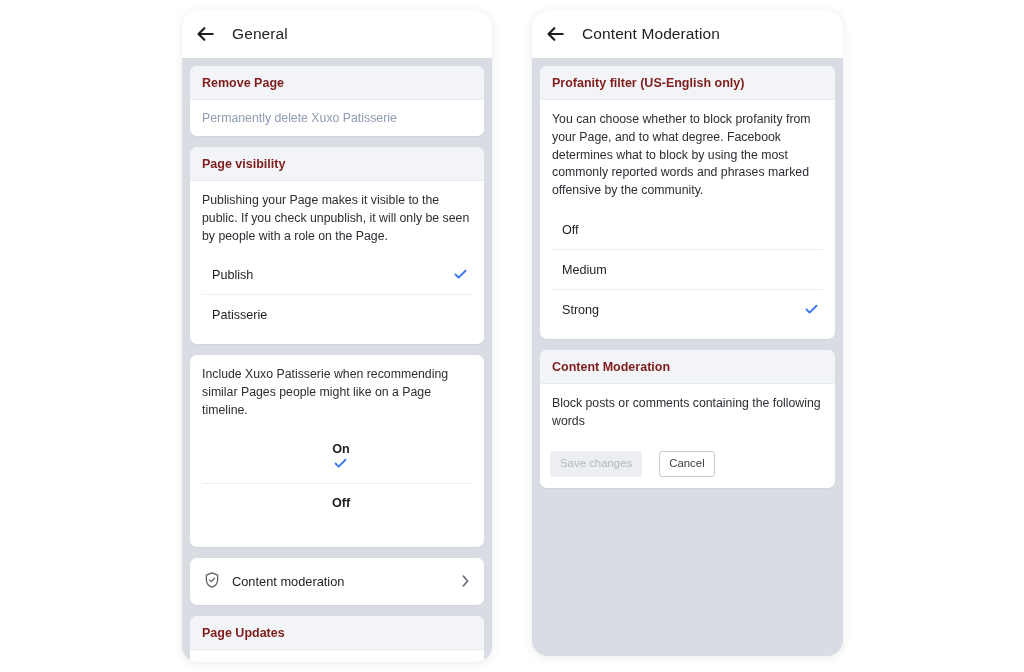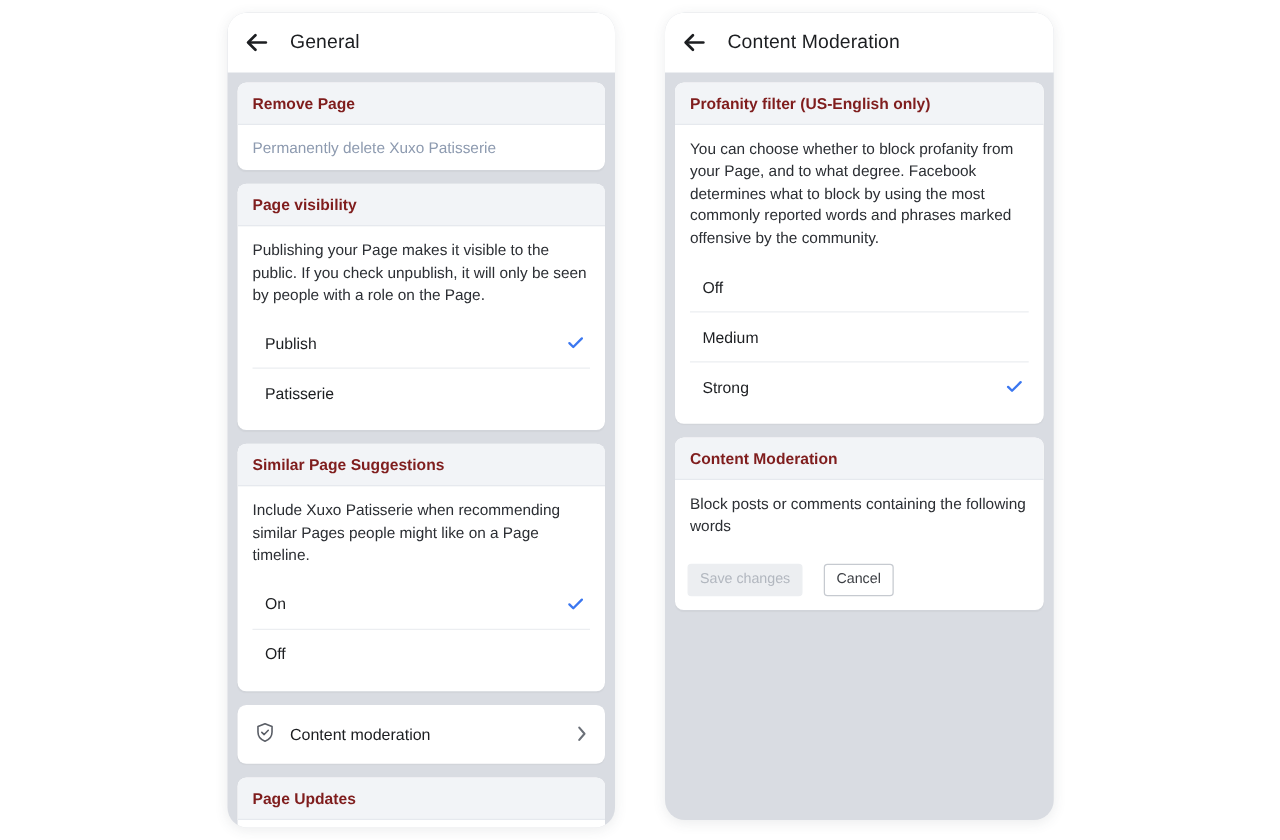--- a/index.html
+++ b/index.html
@@ -73,21 +73,21 @@
   .opt {
     display: flex;
     align-items: center;
     justify-content: space-between;
     padding: 12px 2px 12px 10px;
     font-size: 12.6px;
     color: #1c1e21;
     border-top: 1px solid #eceef1;
   }
   .opt.first { border-top: none; }
-  .opt.bold { font-weight: normal; }
+  .opt.bold { font-weight: bold; flex-direction: column; }
   .check { width: 15px; height: 15px; color: #3b77f0; flex: none; margin-right: 2px; }
   .opt .check.hidden { visibility: hidden; }
 
   
   .navrow {
     background: #ffffff;
     border-radius: 7px;
     display: flex;
     align-items: center;
     gap: 11px;
@@ -177,21 +177,20 @@
             <span>Patisserie</span>
             <svg class="check hidden" viewBox="0 0 24 24" fill="none" stroke="currentColor" stroke-width="3" stroke-linecap="round" stroke-linejoin="round">
                 <polyline points="20,6 9,17 4,12"></polyline>
               </svg>
           </div>
         </div>
         <div style="height:10px"></div>
       </div>
 
       <div class="card">
-        <div class="card-header">Similar Page Suggestions</div>
         <div class="card-body tight">Include Xuxo Patisserie when recommending similar Pages people might like on a Page timeline.</div>
         <div class="opt-list">
           <div class="opt first bold">
             <span>On</span>
             <svg class="check" viewBox="0 0 24 24" fill="none" stroke="currentColor" stroke-width="3" stroke-linecap="round" stroke-linejoin="round">
                 <polyline points="20,6 9,17 4,12"></polyline>
               </svg>
           </div>
           <div class="opt bold">
             <span>Off</span>

